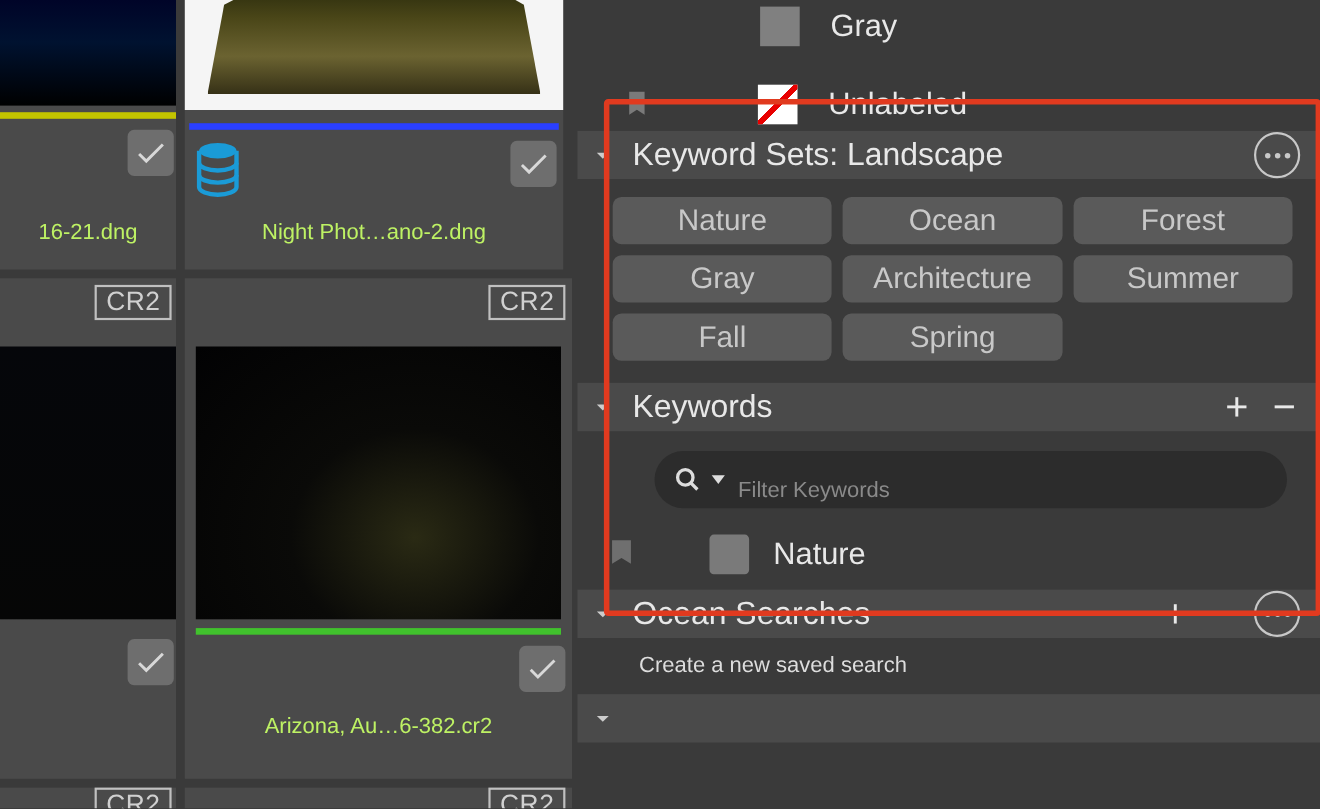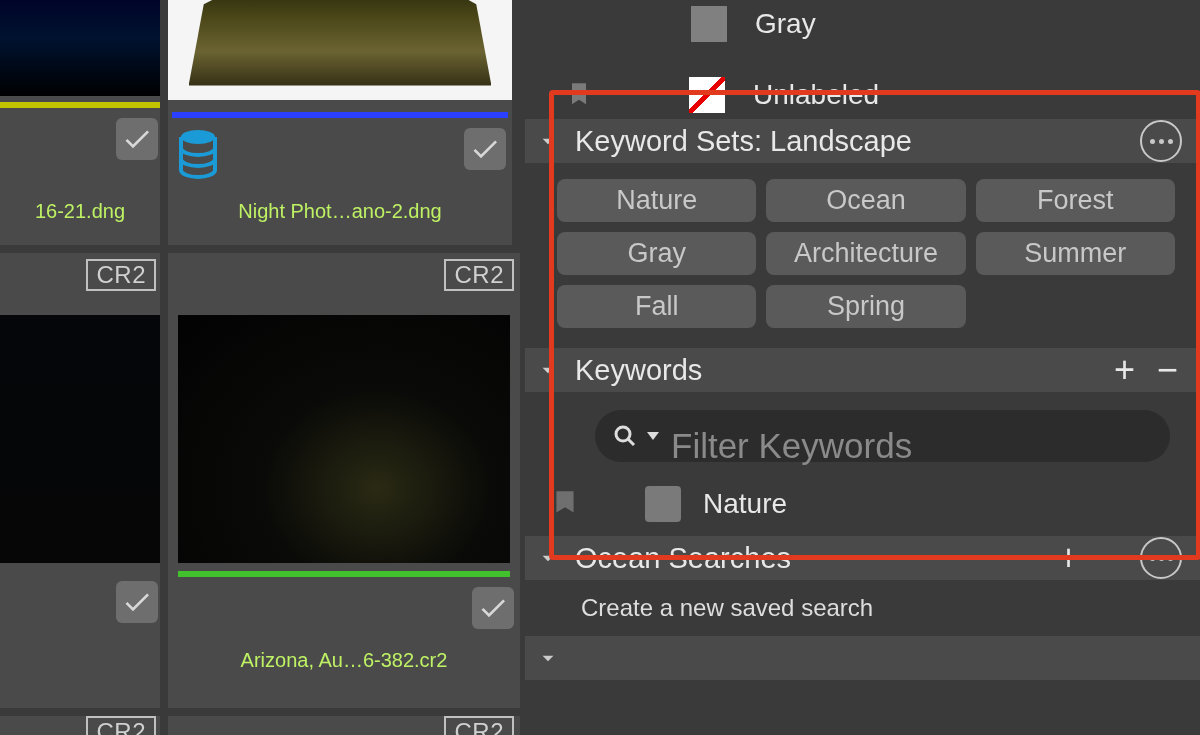--- a/index.html
+++ b/index.html
@@ -232,21 +232,21 @@
     display: flex;
     align-items: center;
     padding: 0 18px;
     gap: 10px;
   }
   .kfilter input {
     background: transparent;
     border: none;
     outline: none;
     color: #bbb;
-    font-size: 35px;
+    font-size: 20px;
     flex: 1;
     margin-top: 20px;
   }
   .kfilter input::placeholder { color: #8a8a8a; }
   .kfilter .search-ic { width: 24px; height: 24px; }
   .kfilter .caret {
     width: 0; height: 0;
     border-left: 6px solid transparent;
     border-right: 6px solid transparent;
     border-top: 8px solid #ddd;
@@ -260,21 +260,21 @@
   }
   .kw-row .shield { width: 28px; height: 30px; }
   .kw-row .cbox {
     width: 36px; height: 36px;
     background: #7a7a7a;
     border-radius: 4px;
     margin-left: 44px;
   }
 
   .plain-line {
-    font-size: 24px;
+    font-size: 20px;
     padding: 14px 0 14px 56px;
     color: #ddd;
   }
 
   
   .hl {
     position: absolute;
     border: 5px solid #e13a1f;
     border-radius: 4px;
     pointer-events: none;

